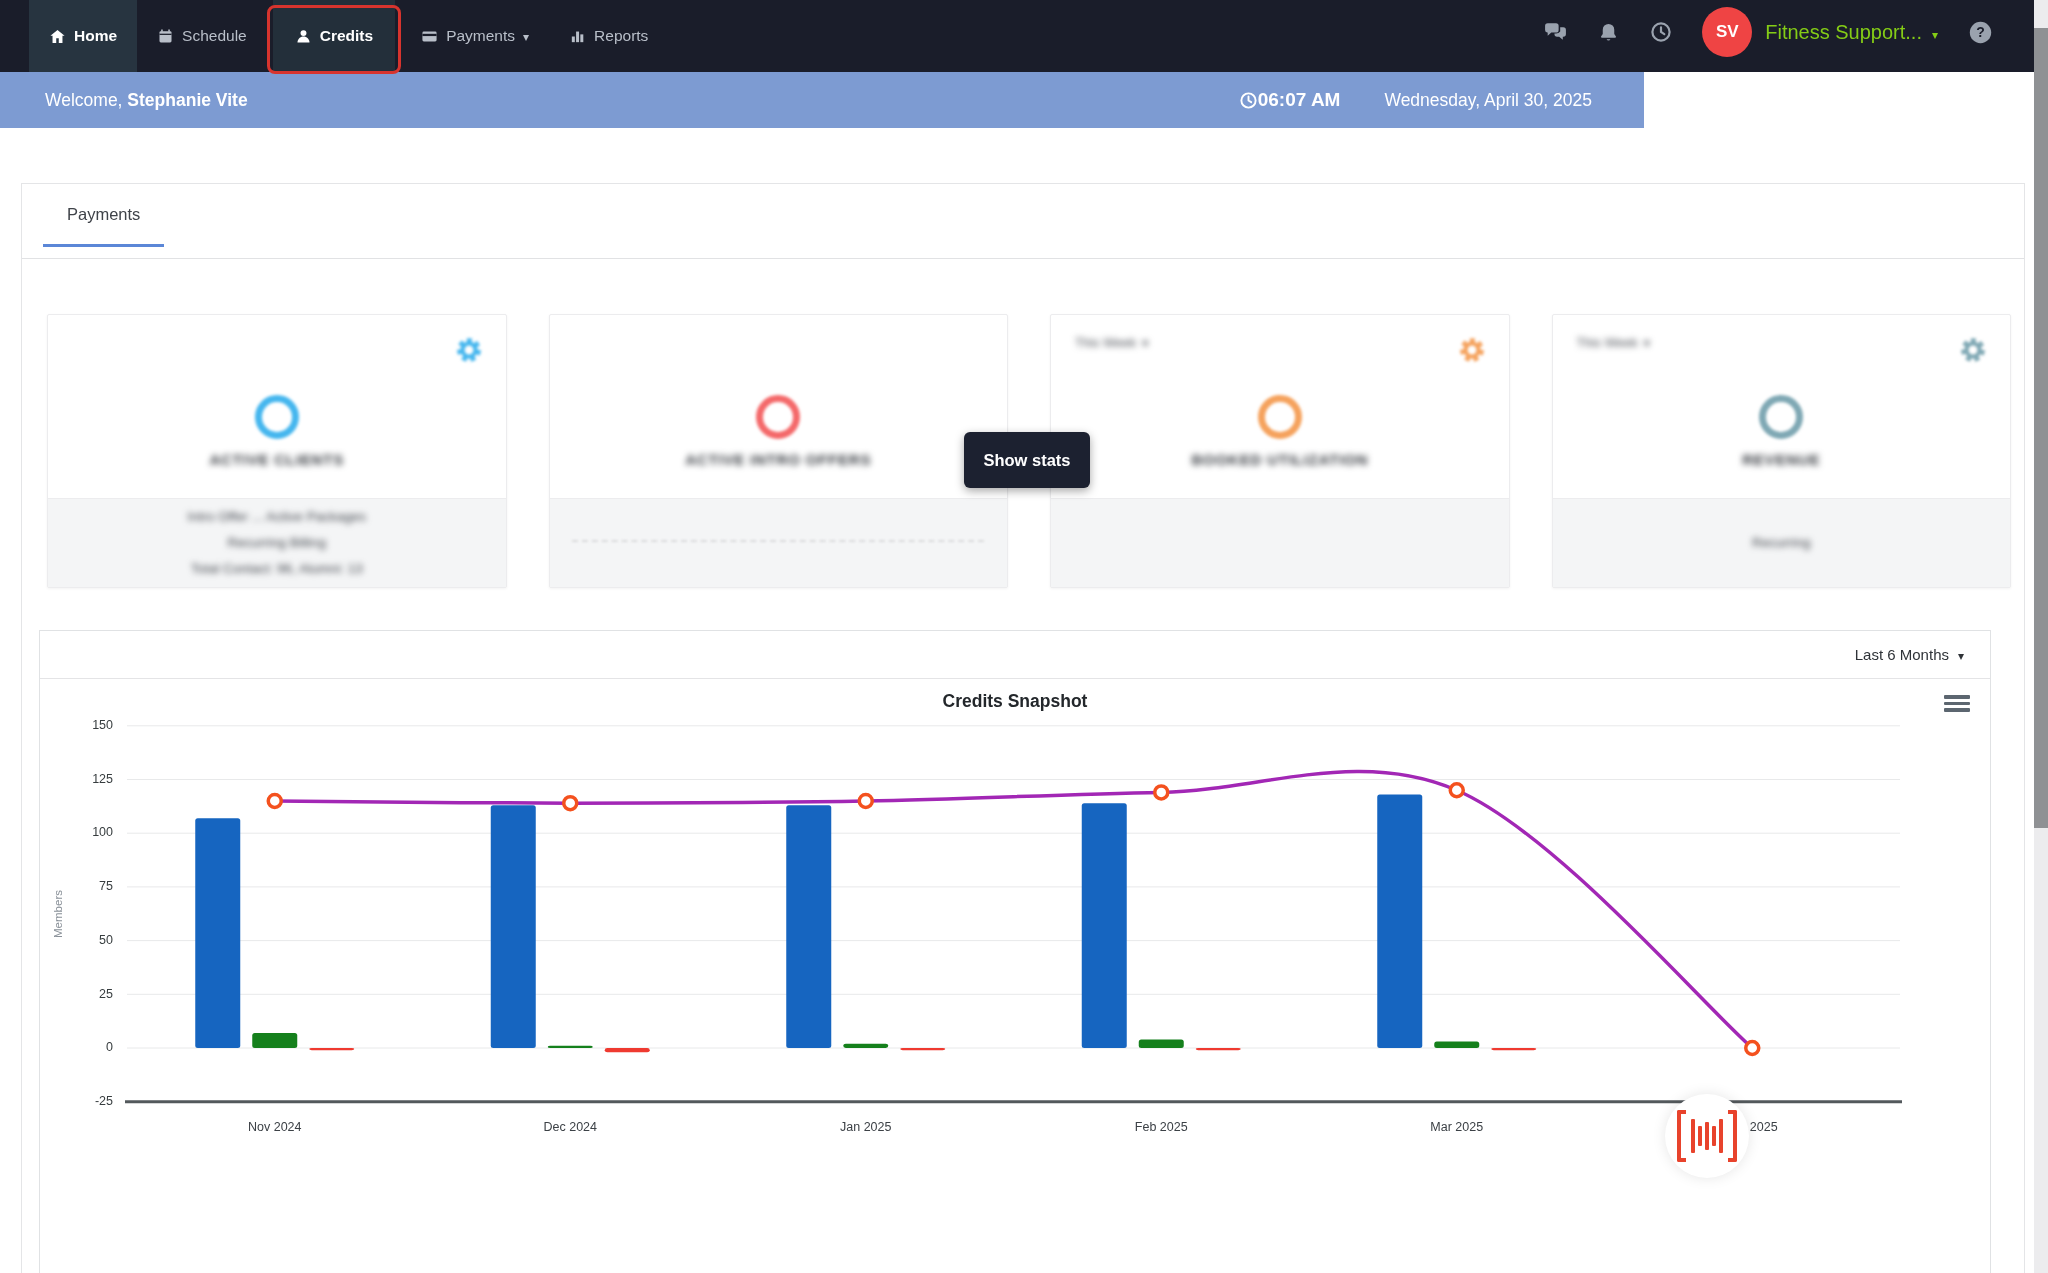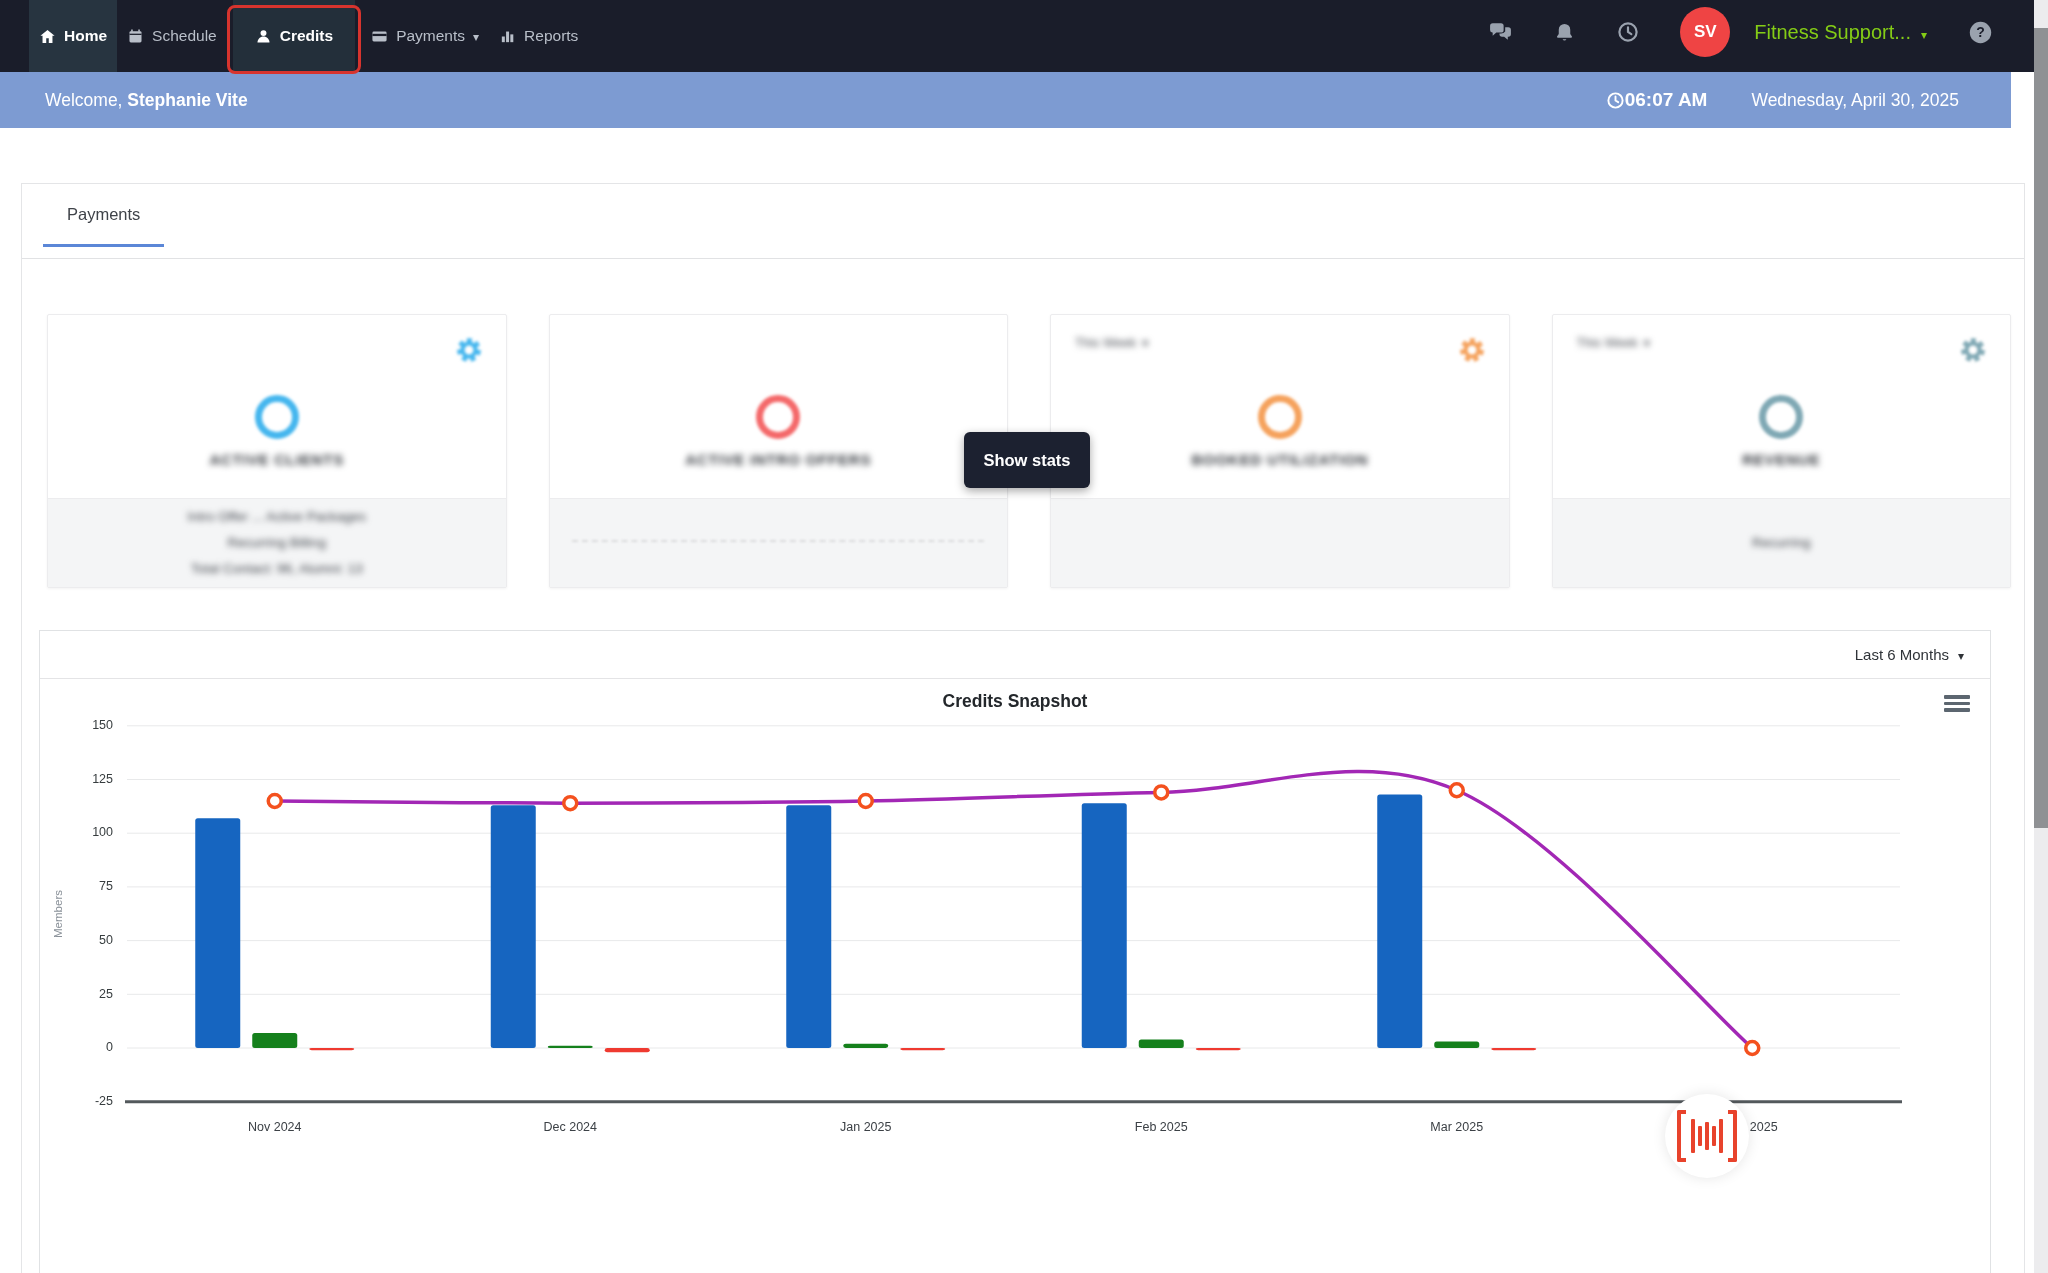--- a/index.html
+++ b/index.html
@@ -2,34 +2,34 @@
 <html style="--navbar-bg: #1a1d2a; --navbar-active-bg: #273440; --highlight-box: #d7342e; --welcome-bg: #7d9bd2; --avatar-bg: #ef4444; --tab-underline: #5b87d7; --show-stats-bg: #1c2130; --logo-orange: #e8432c;"><head>
 <meta charset="utf-8">
 <style>
   * { margin:0; padding:0; box-sizing:border-box; }
   html,body { width:2048px; height:1273px; overflow:hidden; }
   body { position:relative; background:#fff; font-family:"Liberation Sans","DejaVu Sans",sans-serif; }
 
   
   .navbar { position:absolute; left:0; top:0; width:2048px; height:72px; background:var(--navbar-bg,#1a1d2a); display:flex; align-items:stretch; z-index:10; }
   .nav-left { display:flex; align-items:stretch; margin-left:29px; }
-  .nav-item { display:flex; align-items:center; gap:8px; padding:0 10px; color:#b9bfc9; font-size:15.5px; font-weight:500; cursor:pointer; }
+  .nav-item { display:flex; align-items:center; gap:8px; padding:0 20px; color:#b9bfc9; font-size:15.5px; font-weight:500; cursor:pointer; }
   .nav-item svg { width:17px; height:17px; flex:0 0 auto; }
   .nav-item.active { background:var(--navbar-active-bg,#273440); color:#fff; font-weight:700; }
   .clients-wrap { position:relative; display:flex; align-items:stretch; margin:0 6px; }
   .clients-wrap .nav-item { background:#232f3a; color:#fff; font-weight:700; padding:0 22px; }
   .red-box { position:absolute; left:-6px; right:-6px; top:5px; height:69px; border:3px solid var(--highlight-box,#d7342e); border-radius:8px; pointer-events:none; z-index:50; }
-  .nav-right { position:absolute; right:54px; top:0; height:64px; display:flex; align-items:center; gap:40px; }
+  .nav-right { position:absolute; right:54px; top:0; height:64px; display:flex; align-items:center; gap:29px; }
   .nav-icon { color:#9aa2ae; display:flex; align-items:center; cursor:pointer; }
   .avatar { width:50px; height:50px; border-radius:50%; background:var(--avatar-bg,#ef4444); color:#fff; font-size:17px; font-weight:700; display:flex; align-items:center; justify-content:center; cursor:pointer; }
   .account { display:flex; align-items:center; gap:10px; color:#84cc16; font-size:20px; cursor:pointer; margin-left:-16px; }
   .caret::after { content:"▾"; font-size:12px; color:inherit; }
 
   
-  .welcomebar { position:absolute; left:0; top:72px; width:2011px; height:56px; background:var(--welcome-bg,#7d9bd2); color:#fff; display:flex; align-items:center; padding:0 52px 0 45px; }
+  .welcomebar { position:absolute; left:0; top:72px; width:1644px; height:56px; background:var(--welcome-bg,#7d9bd2); color:#fff; display:flex; align-items:center; padding:0 52px 0 45px; }
   .welcome-left { font-size:17.5px; }
   .welcome-left b { font-weight:700; }
   .welcome-right { margin-left:auto; display:flex; align-items:center; }
   .time { display:flex; align-items:center; gap:0; font-size:19px; font-weight:700; }
   .date { margin-left:44px; font-size:17.5px; }
 
   
   .panel { position:absolute; left:21px; top:183px; width:2004px; height:1090px; background:#fff; border:1px solid #e4e5e7; border-bottom:none; }
   .tabrow { position:relative; height:75px; border-bottom:1px solid #e1e2e4; }
   .tab { position:absolute; left:21px; top:0; height:63px; padding:0 24px; display:flex; align-items:center; font-size:16.5px; color:#3f4349; border-bottom:3px solid var(--tab-underline,#5b87d7); cursor:pointer; }

